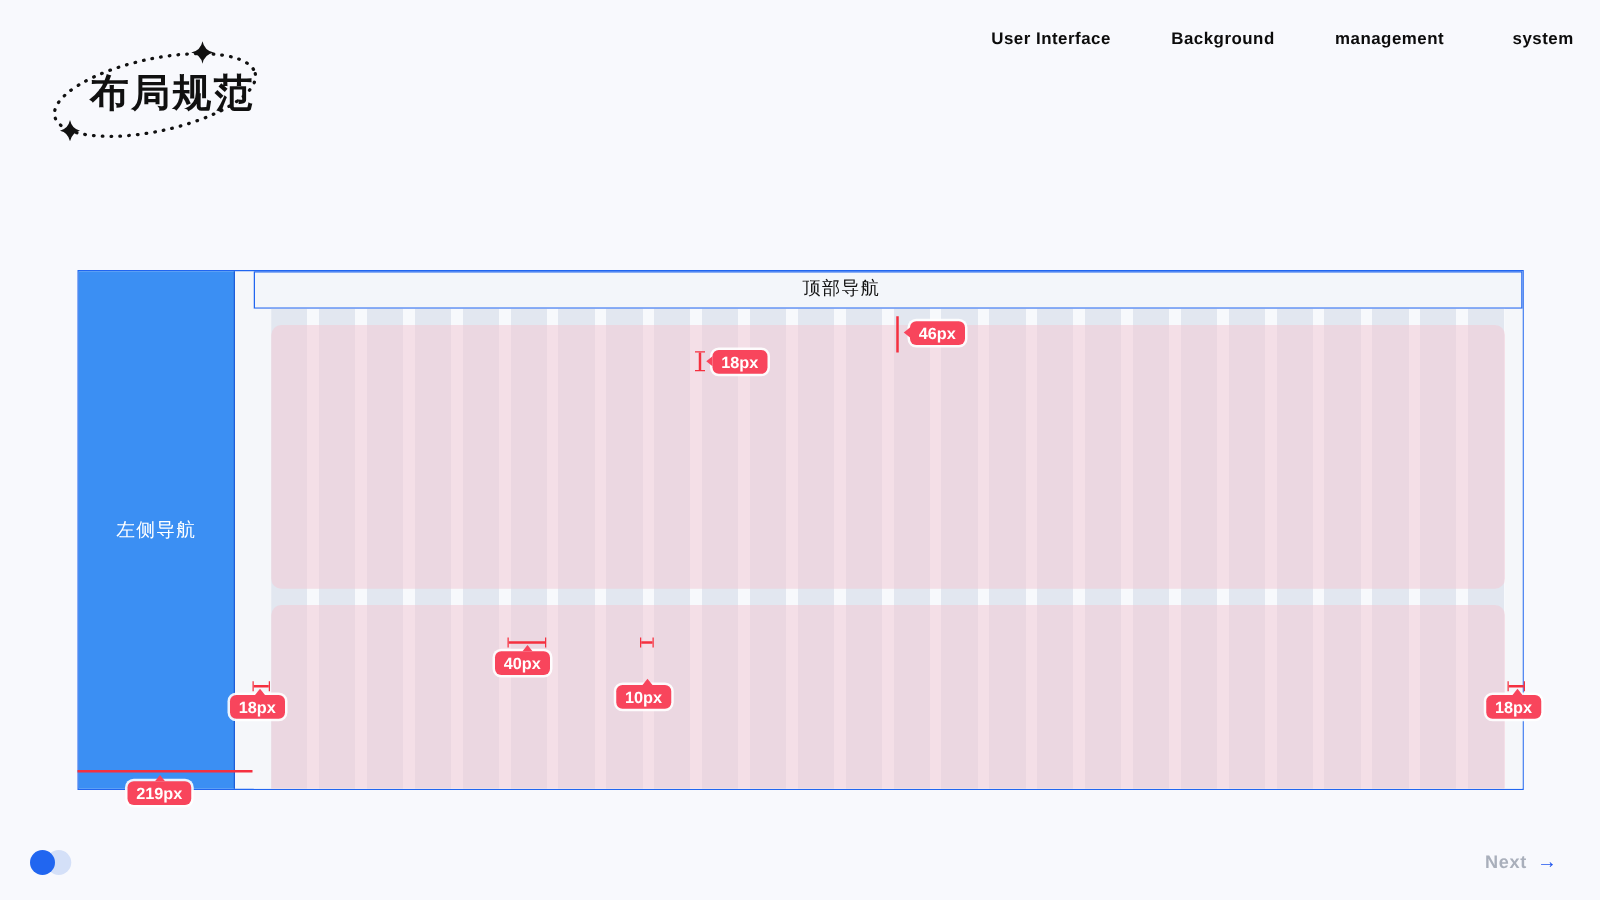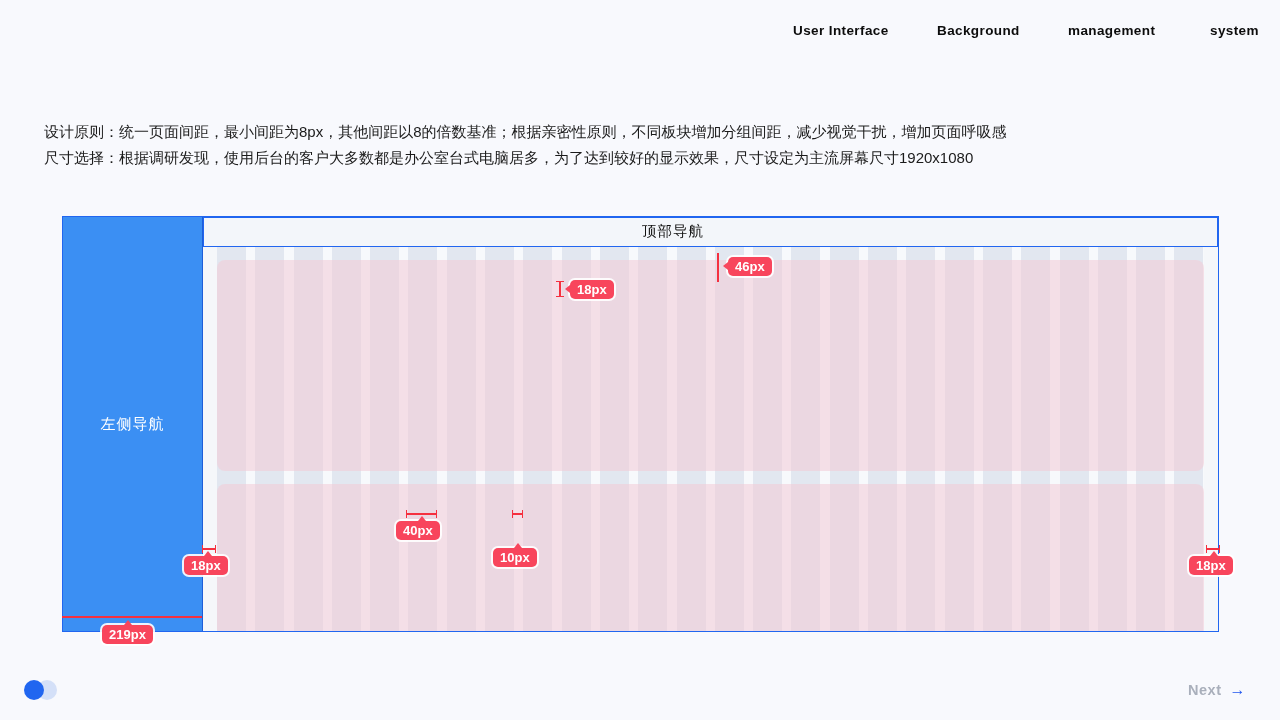--- a/index.html
+++ b/index.html
@@ -12,21 +12,21 @@
   .title-text{position:absolute;left:34px;top:26px;font-size:31px;font-weight:800;color:#101010;letter-spacing:2px;white-space:nowrap;}
   .head-word{position:absolute;top:23px;font-size:13.5px;font-weight:700;color:#0c0c0c;letter-spacing:.4px;white-space:nowrap;}
   .hw0{left:793px;} .hw1{left:937px;} .hw2{left:1068px;} .hw3{left:1210px;}
 
   
   .intro{position:absolute;left:44px;top:119px;width:1150px;font-size:15px;line-height:26px;color:#1b1b1b;}
   .intro div{white-space:nowrap;}
 
   
   .frame{position:absolute;left:62px;top:216px;width:1157px;height:416px;border:1.5px solid #2166f0;background:#f5f7fa;box-sizing:border-box;}
-  .sidebar{position:absolute;left:0;top:0;bottom:0;width:140px;background:#3b8ff3;border-right:1.5px solid #1e5ed8;box-sizing:border-box;display:flex;align-items:center;justify-content:center;}
+  .sidebar{position:absolute;left:0;top:0;bottom:0;width:125px;background:#3b8ff3;border-right:1.5px solid #1e5ed8;box-sizing:border-box;display:flex;align-items:center;justify-content:center;}
   .sidebar-label{color:#fff;font-size:15px;letter-spacing:1px;}
   .topnav{position:absolute;left:140px;right:0;top:0;height:30px;background:#f3f6fa;border:1.5px solid #2166f0;box-sizing:border-box;}
   .topnav-label{position:absolute;left:438px;top:0;height:37px;line-height:27px;font-size:14.5px;color:#111;letter-spacing:1px;}
   .content{position:absolute;left:140px;right:0;top:30px;bottom:0;background:#f5f7fa;overflow:hidden;}
   .grid{position:absolute;left:14px;right:14px;top:0;bottom:0;
         background:repeating-linear-gradient(90deg,#e2e7f0 0px,#e2e7f0 29px,#f7f9fc 29px,#f7f9fc 38.3px);}
   .row{position:absolute;left:0;right:0;background:rgba(243,203,213,0.55);}
   .row1{top:12.5px;height:211px;border-radius:8px;}
   .row2{top:236.5px;bottom:0;border-radius:8px 8px 0 0;}
 
@@ -47,30 +47,36 @@
   .dot-inactive{left:37px;top:680px;width:20px;height:20px;background:#d4e0f8;}
   .dot-active{left:24px;top:680px;width:20px;height:20px;background:#2166f0;}
   .next{position:absolute;right:34px;top:681px;font-size:14.5px;font-weight:600;color:#a9afbb;letter-spacing:.5px;cursor:pointer;}
   .next .arrow{color:#2056ee;font-weight:700;font-size:16px;margin-left:8px;}
 </style>
 </head>
 <body>
 
 <div id="stage">
 
+  <div class="title-wrap">
+    <svg class="title-svg" width="180" height="95" viewBox="0 0 180 95">
+      <ellipse cx="86" cy="48" rx="82" ry="29" fill="none" stroke="#111" stroke-width="2.6" stroke-linecap="round" stroke-dasharray="0.5 6.5" transform="rotate(-12 86 48)"></ellipse>
+      <g fill="#111">
+        <path d="M124 5 Q125.5 12.5 133 14 Q125.5 15.5 124 23 Q122.5 15.5 115 14 Q122.5 12.5 124 5 Z"></path>
+        <path d="M18 68 Q19.5 75 26 76.5 Q19.5 78 18 85 Q16.5 78 10 76.5 Q16.5 75 18 68 Z"></path>
+      </g>
+    </svg>
+    <div class="title-text">布局规范</div>
+  </div>
 
   <div class="head-word hw0">User Interface</div>
   <div class="head-word hw1">Background</div>
   <div class="head-word hw2">management</div>
   <div class="head-word hw3">system</div>
 
-  <div class="intro">
-    <div>设计原则：统一页面间距，最小间距为8px，其他间距以8的倍数基准；根据亲密性原则，不同板块增加分组间距，减少视觉干扰，增加页面呼吸感</div>
-    <div>尺寸选择：根据调研发现，使用后台的客户大多数都是办公室台式电脑居多，为了达到较好的显示效果，尺寸设定为主流屏幕尺寸1920x1080</div>
-  </div>
 
   <div class="frame">
     <div class="sidebar">
       <span class="sidebar-label">左侧导航</span>
     </div>
     <div class="topnav">
       <span class="topnav-label">顶部导航</span>
     </div>
     <div class="content">
       <div class="grid">

